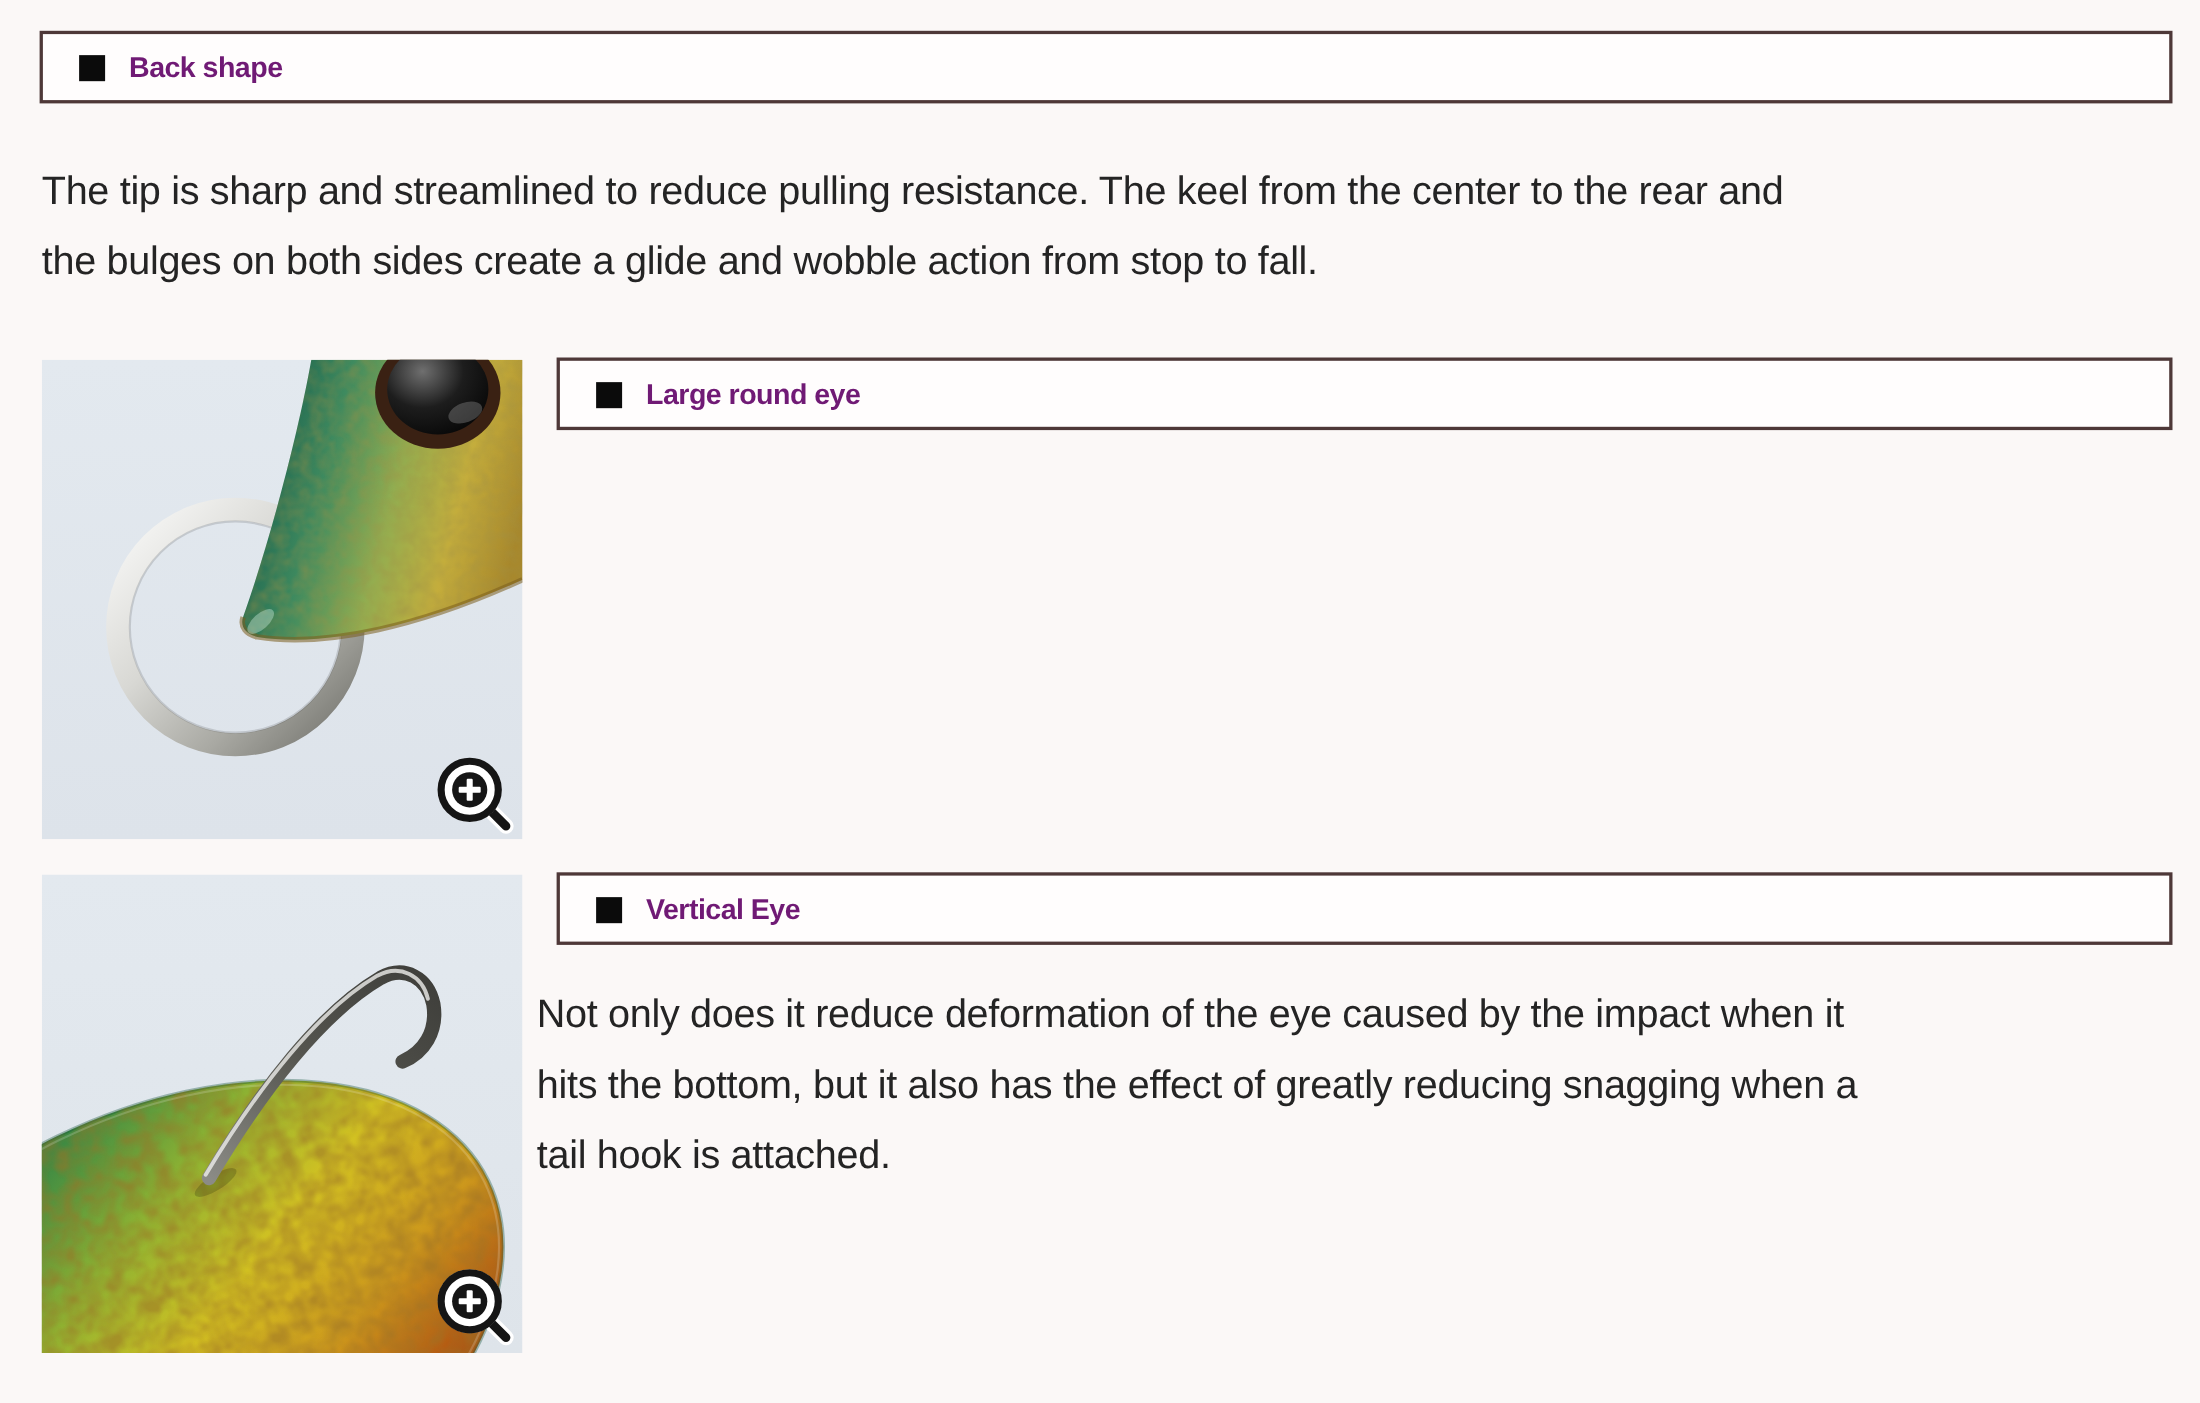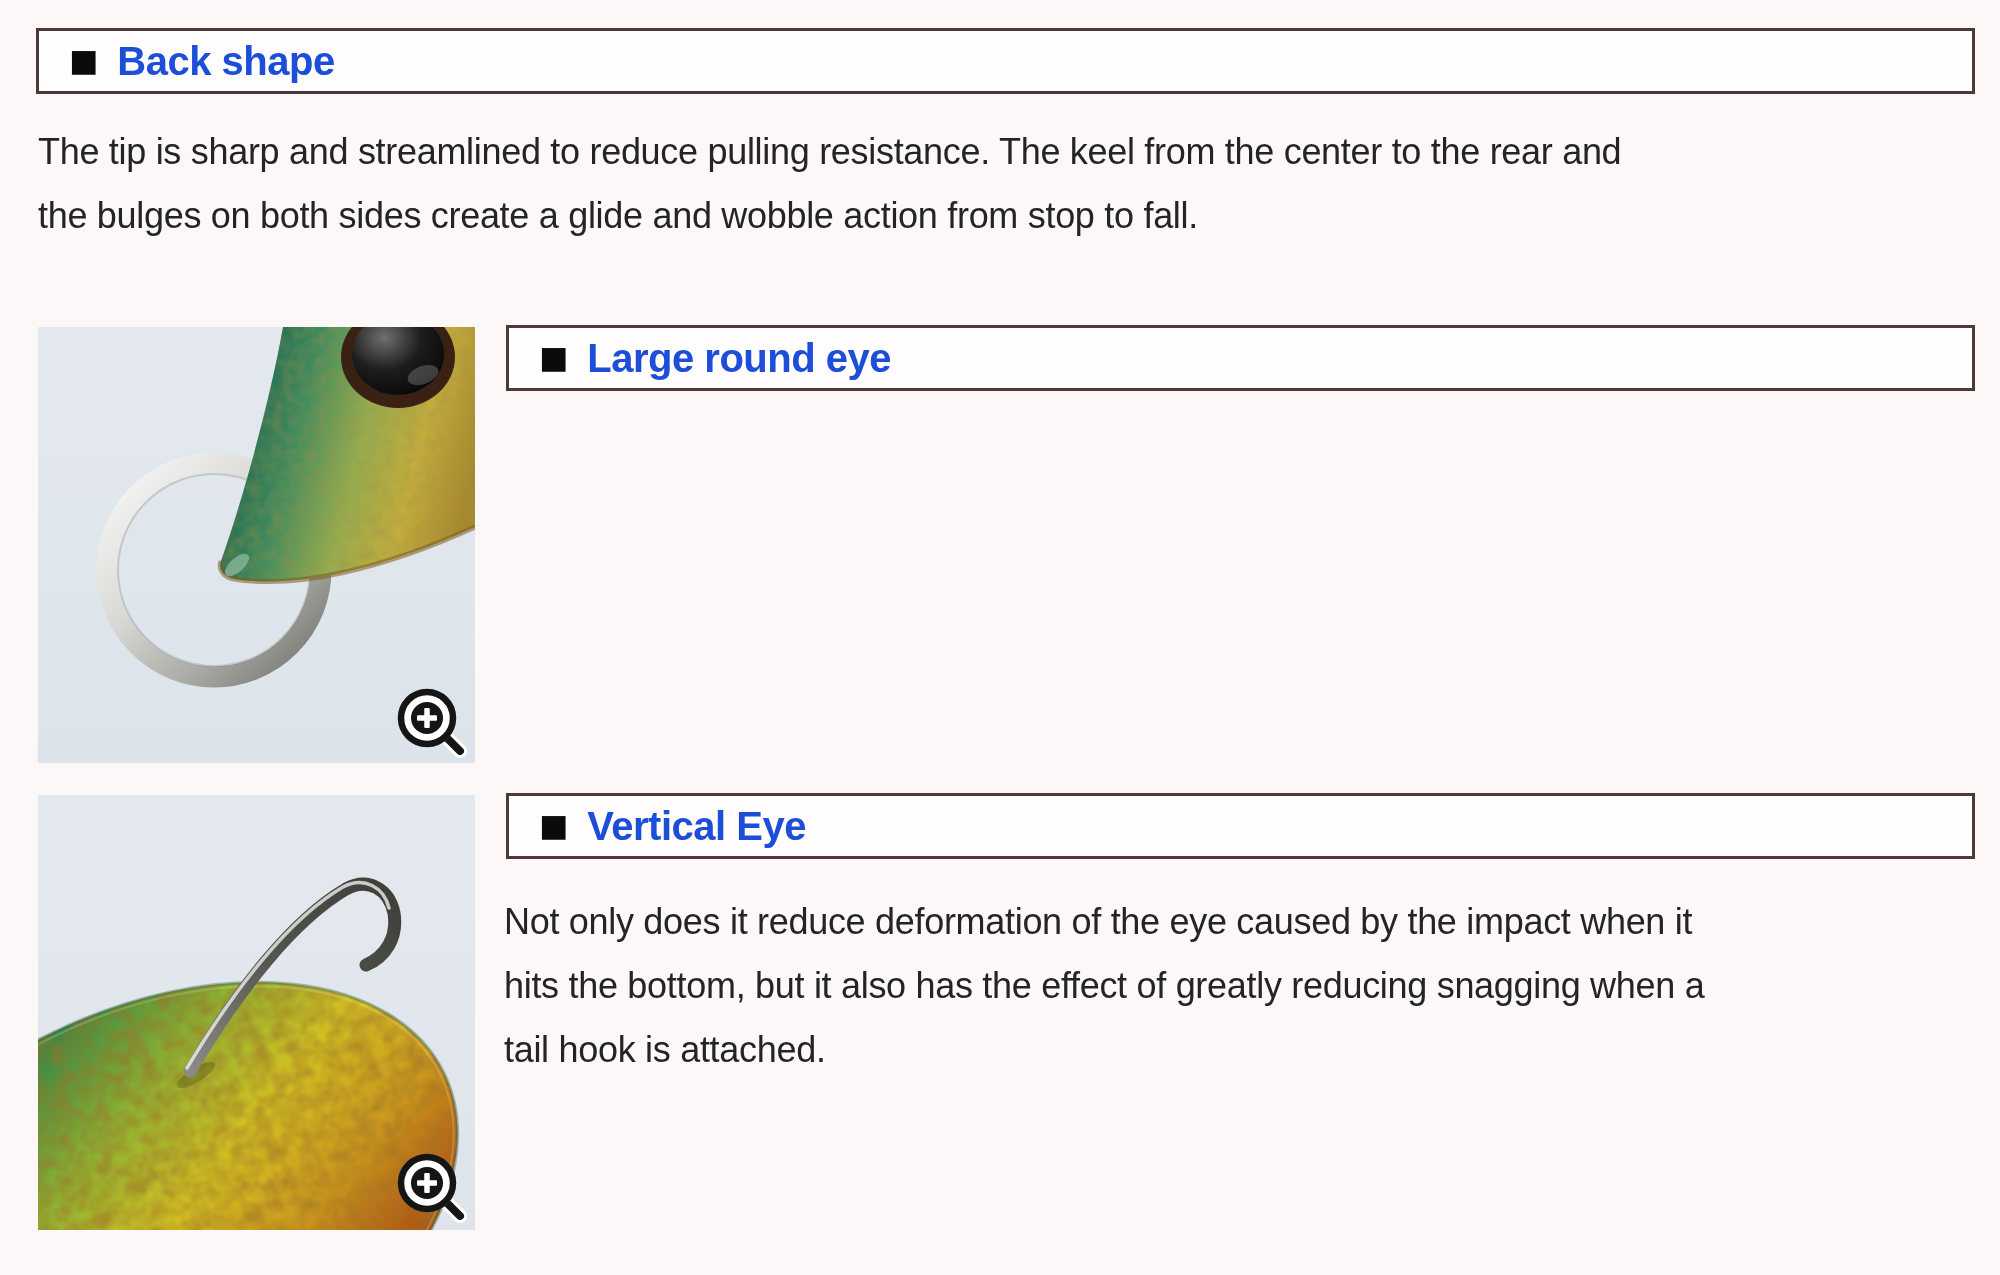--- a/index.html
+++ b/index.html
@@ -26,42 +26,42 @@
     font-size:31px;
     line-height:1;
     color:#0b0b0b;
     margin-right:19px;
     position:relative;
     top:-1px;
     font-family:"DejaVu Sans",sans-serif;
   }
   .hbox .htitle{
     margin:0;
-    font-size:40px;
+    font-size:26px;
     font-weight:bold;
-    color:#1d4ed8;
+    color:#701a75;
     letter-spacing:-0.5px;
     white-space:nowrap;
   }
   .hbox-a{left:36px;top:28px;width:1939px;}
   .hbox-b{left:506px;top:325px;width:1469px;}
   .hbox-c{left:506px;top:793px;width:1469px;}
 
   .para{
     position:absolute;
     margin:0;
     font-size:36px;
     line-height:64px;
     letter-spacing:-0.3px;
     color:#242424;
     white-space:pre-line;
   }
-  .intro{left:38px;top:120px;width:1940px;}
+  .intro{left:38px;top:141px;width:1940px;}
   .para1{left:508px;top:428px;width:1466px;}
-  .para2{left:504px;top:890px;width:1466px;}
+  .para2{left:488px;top:890px;width:1466px;}
 
   .thumb{
     position:absolute;
     width:437px;
     cursor:pointer;
   }
   .thumb1{left:38px;top:327px;height:436px;}
   .thumb2{left:38px;top:795px;height:435px;}
   .thumb svg.photo{display:block;width:100%;height:100%;}
 </style>

